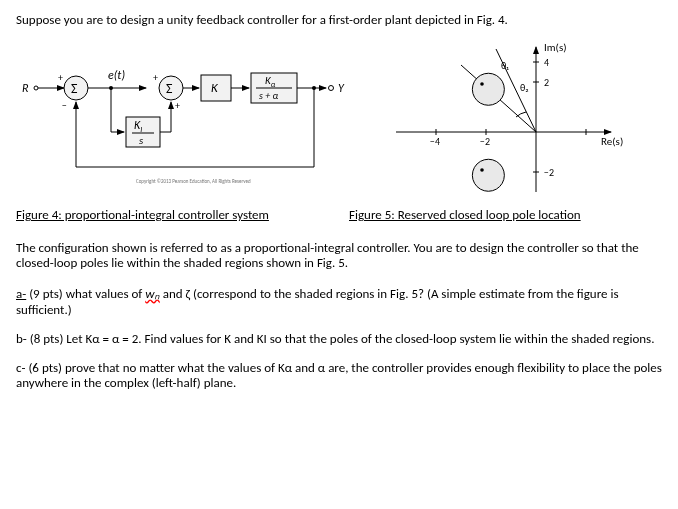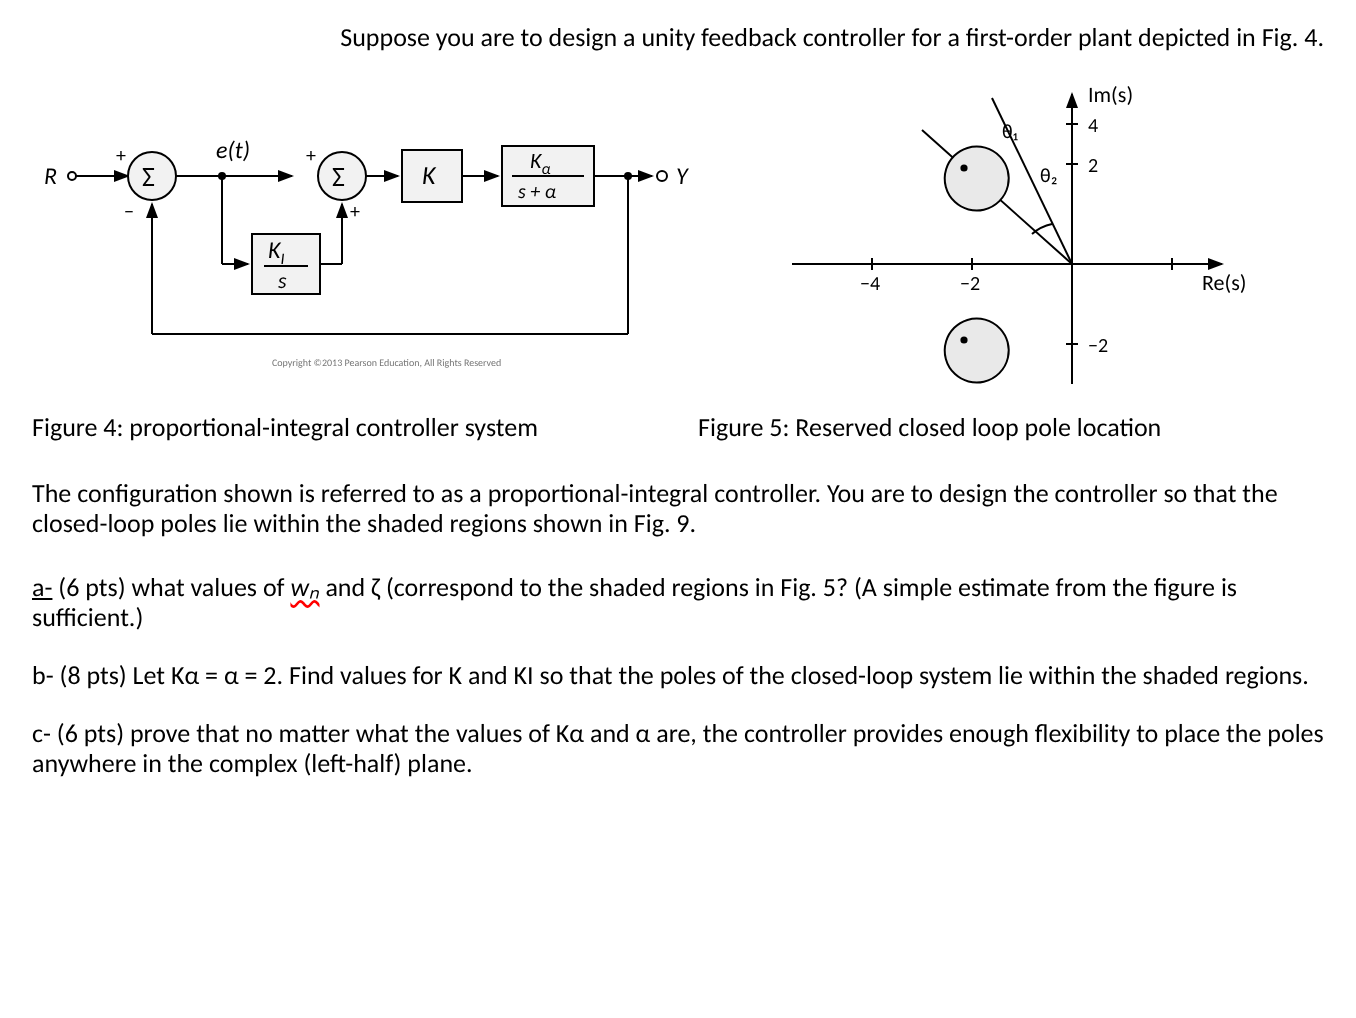--- a/index.html
+++ b/index.html
@@ -5,28 +5,29 @@
   body {
     margin: 0;
     padding: 12px 16px;
     font-family: Calibri, Arial, sans-serif;
     font-size: 13px;
     color: #000;
     width: 678px;
     box-sizing: border-box;
     background: #fff;
   }
-  .intro { margin-bottom: 10px; text-align: right; }
+  .intro { margin-bottom: 10px; }
   .figrow {
     display: flex;
     gap: 20px;
     margin: 10px 0 6px 0;
   }
   .figcell { flex: 1; }
   .caption {
+    text-decoration: underline;
     font-size: 13px;
     margin-top: 4px;
   }
   .caprow {
     display: flex;
     gap: 20px;
     margin-bottom: 18px;
   }
   .caprow > div { flex: 1; }
   .para { margin: 14px 0; }
@@ -148,21 +149,21 @@
       </g>
     </svg>
   </div>
 </div>
 
 <div class="caprow">
   <div class="caption">Figure 4: proportional-integral controller system</div>
   <div class="caption">Figure 5: Reserved closed loop pole location</div>
 </div>
 
-<div class="para">The configuration shown is referred to as a proportional-integral controller. You are to design the controller so that the closed-loop poles lie within the shaded regions shown in Fig. 9.</div>
+<div class="para">The configuration shown is referred to as a proportional-integral controller. You are to design the controller so that the closed-loop poles lie within the shaded regions shown in Fig. 5.</div>
 
 <div class="para">
-  <span class="uline">a-</span><span> (6 pts) what values of </span><span class="wavy">wₙ</span><span> and ζ (correspond to the shaded regions in Fig. 5? (A simple estimate from the figure is sufficient.)</span>
+  <span class="uline">a-</span><span> (9 pts) what values of </span><span class="wavy">wₙ</span><span> and ζ (correspond to the shaded regions in Fig. 5? (A simple estimate from the figure is sufficient.)</span>
 </div>
 
 <div class="para">b- (8 pts) Let Kα = α = 2. Find values for K and KI so that the poles of the closed-loop system lie within the shaded regions.</div>
 
 <div class="para">c- (6 pts) prove that no matter what the values of Kα and α are, the controller provides enough flexibility to place the poles anywhere in the complex (left-half) plane.</div>
 
 </body></html>

